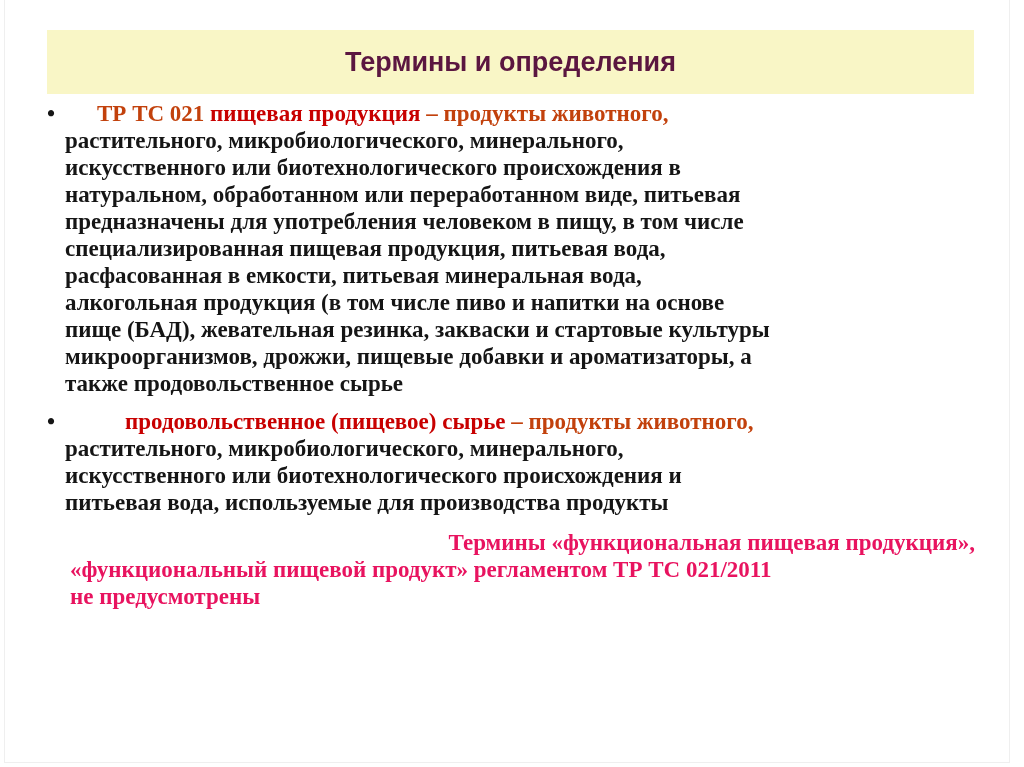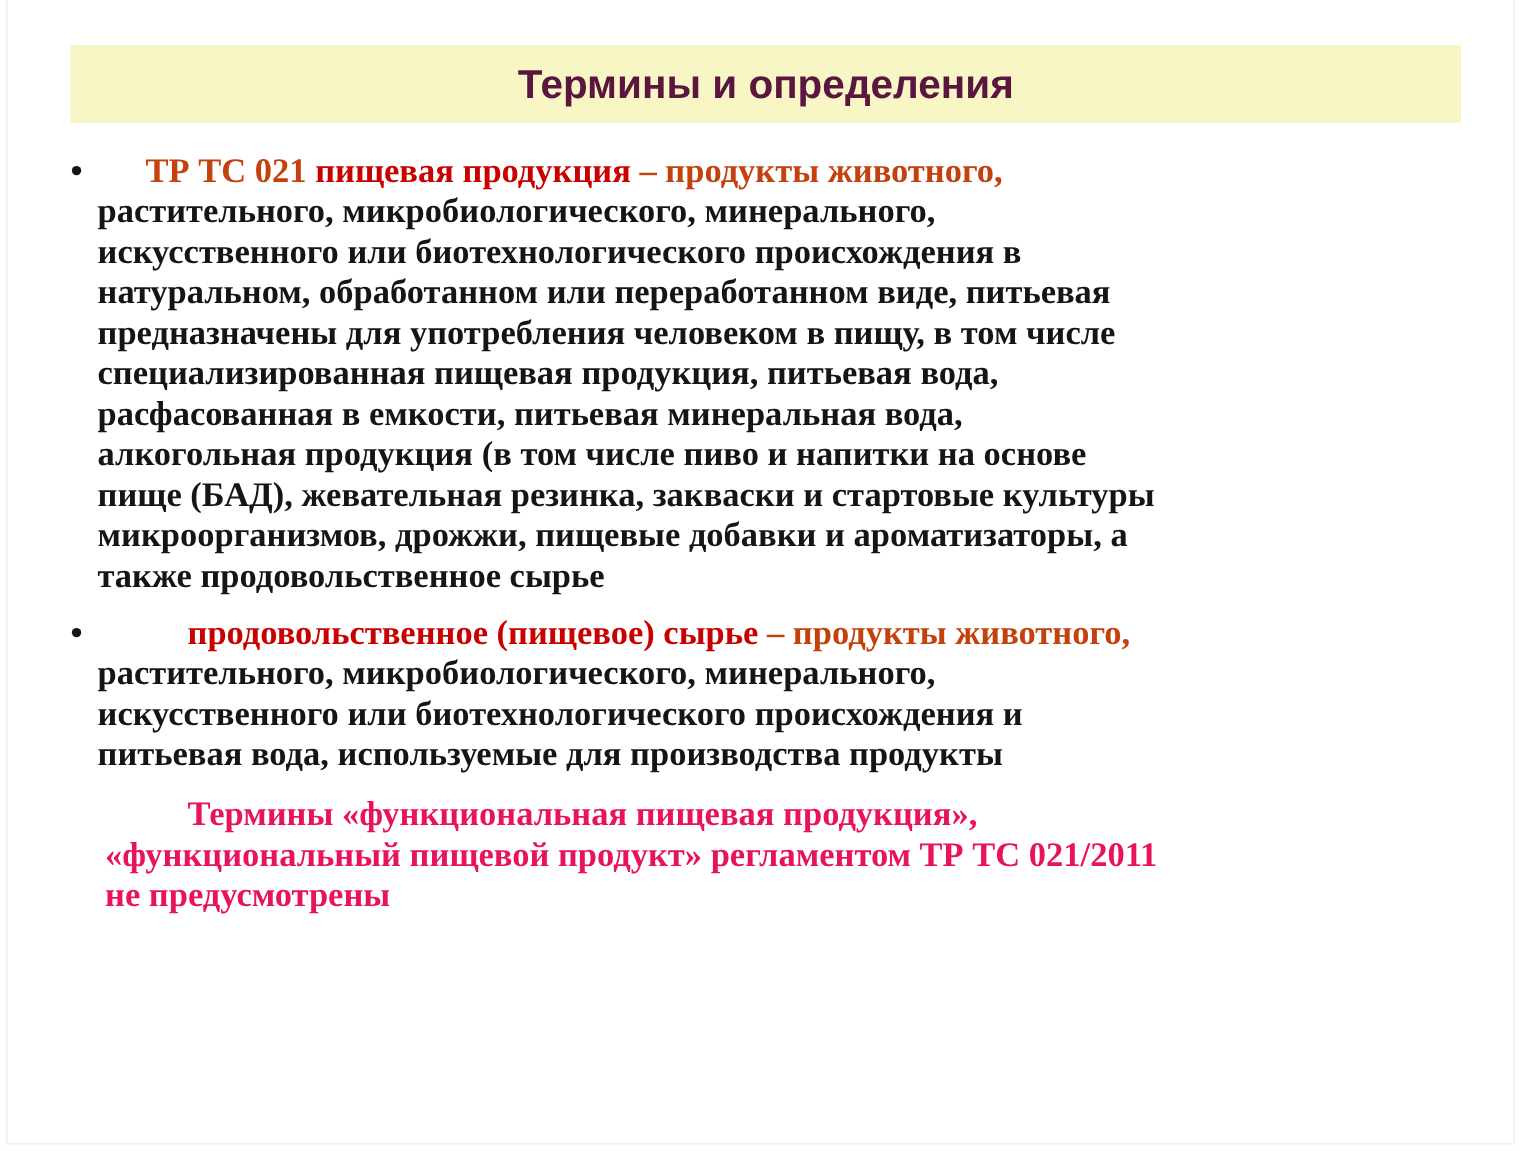--- a/index.html
+++ b/index.html
@@ -25,21 +25,21 @@
     bottom: 4px;
     border: 1px solid #efefef;
     border-top: none;
     pointer-events: none;
   }
   .title-bar {
     position: absolute;
     left: 47px;
     top: 30px;
     width: 927px;
-    height: 52px;
+    height: 64px;
     background: #f9f6c6;
     display: flex;
     align-items: center;
     justify-content: center;
   }
   .title-text {
     font-family: "Liberation Sans", sans-serif;
     font-weight: bold;
     font-size: 27px;
     color: #5b1640;
@@ -77,21 +77,21 @@
   }
   .ln.indent-b1 { padding-left: 32px; }
   .ln.indent-b2 { padding-left: 60px; }
   .seg-black { color: #c2410c; }
   .seg-red   { color: #c80000; }
   .note {
     margin-top: 13px;
     margin-left: 5px;
     color: #e8135f;
   }
-  .note .ln.indent-note { padding-left: 55px; }
+  .note .ln.indent-note { padding-left: 55px; text-align: right; }
 </style>
 </head>
 <body>
 
 <div class="slide">
   <div class="frame"></div>
 
   <div class="title-bar">
     <span class="title-text">Термины и определения</span>
   </div>

